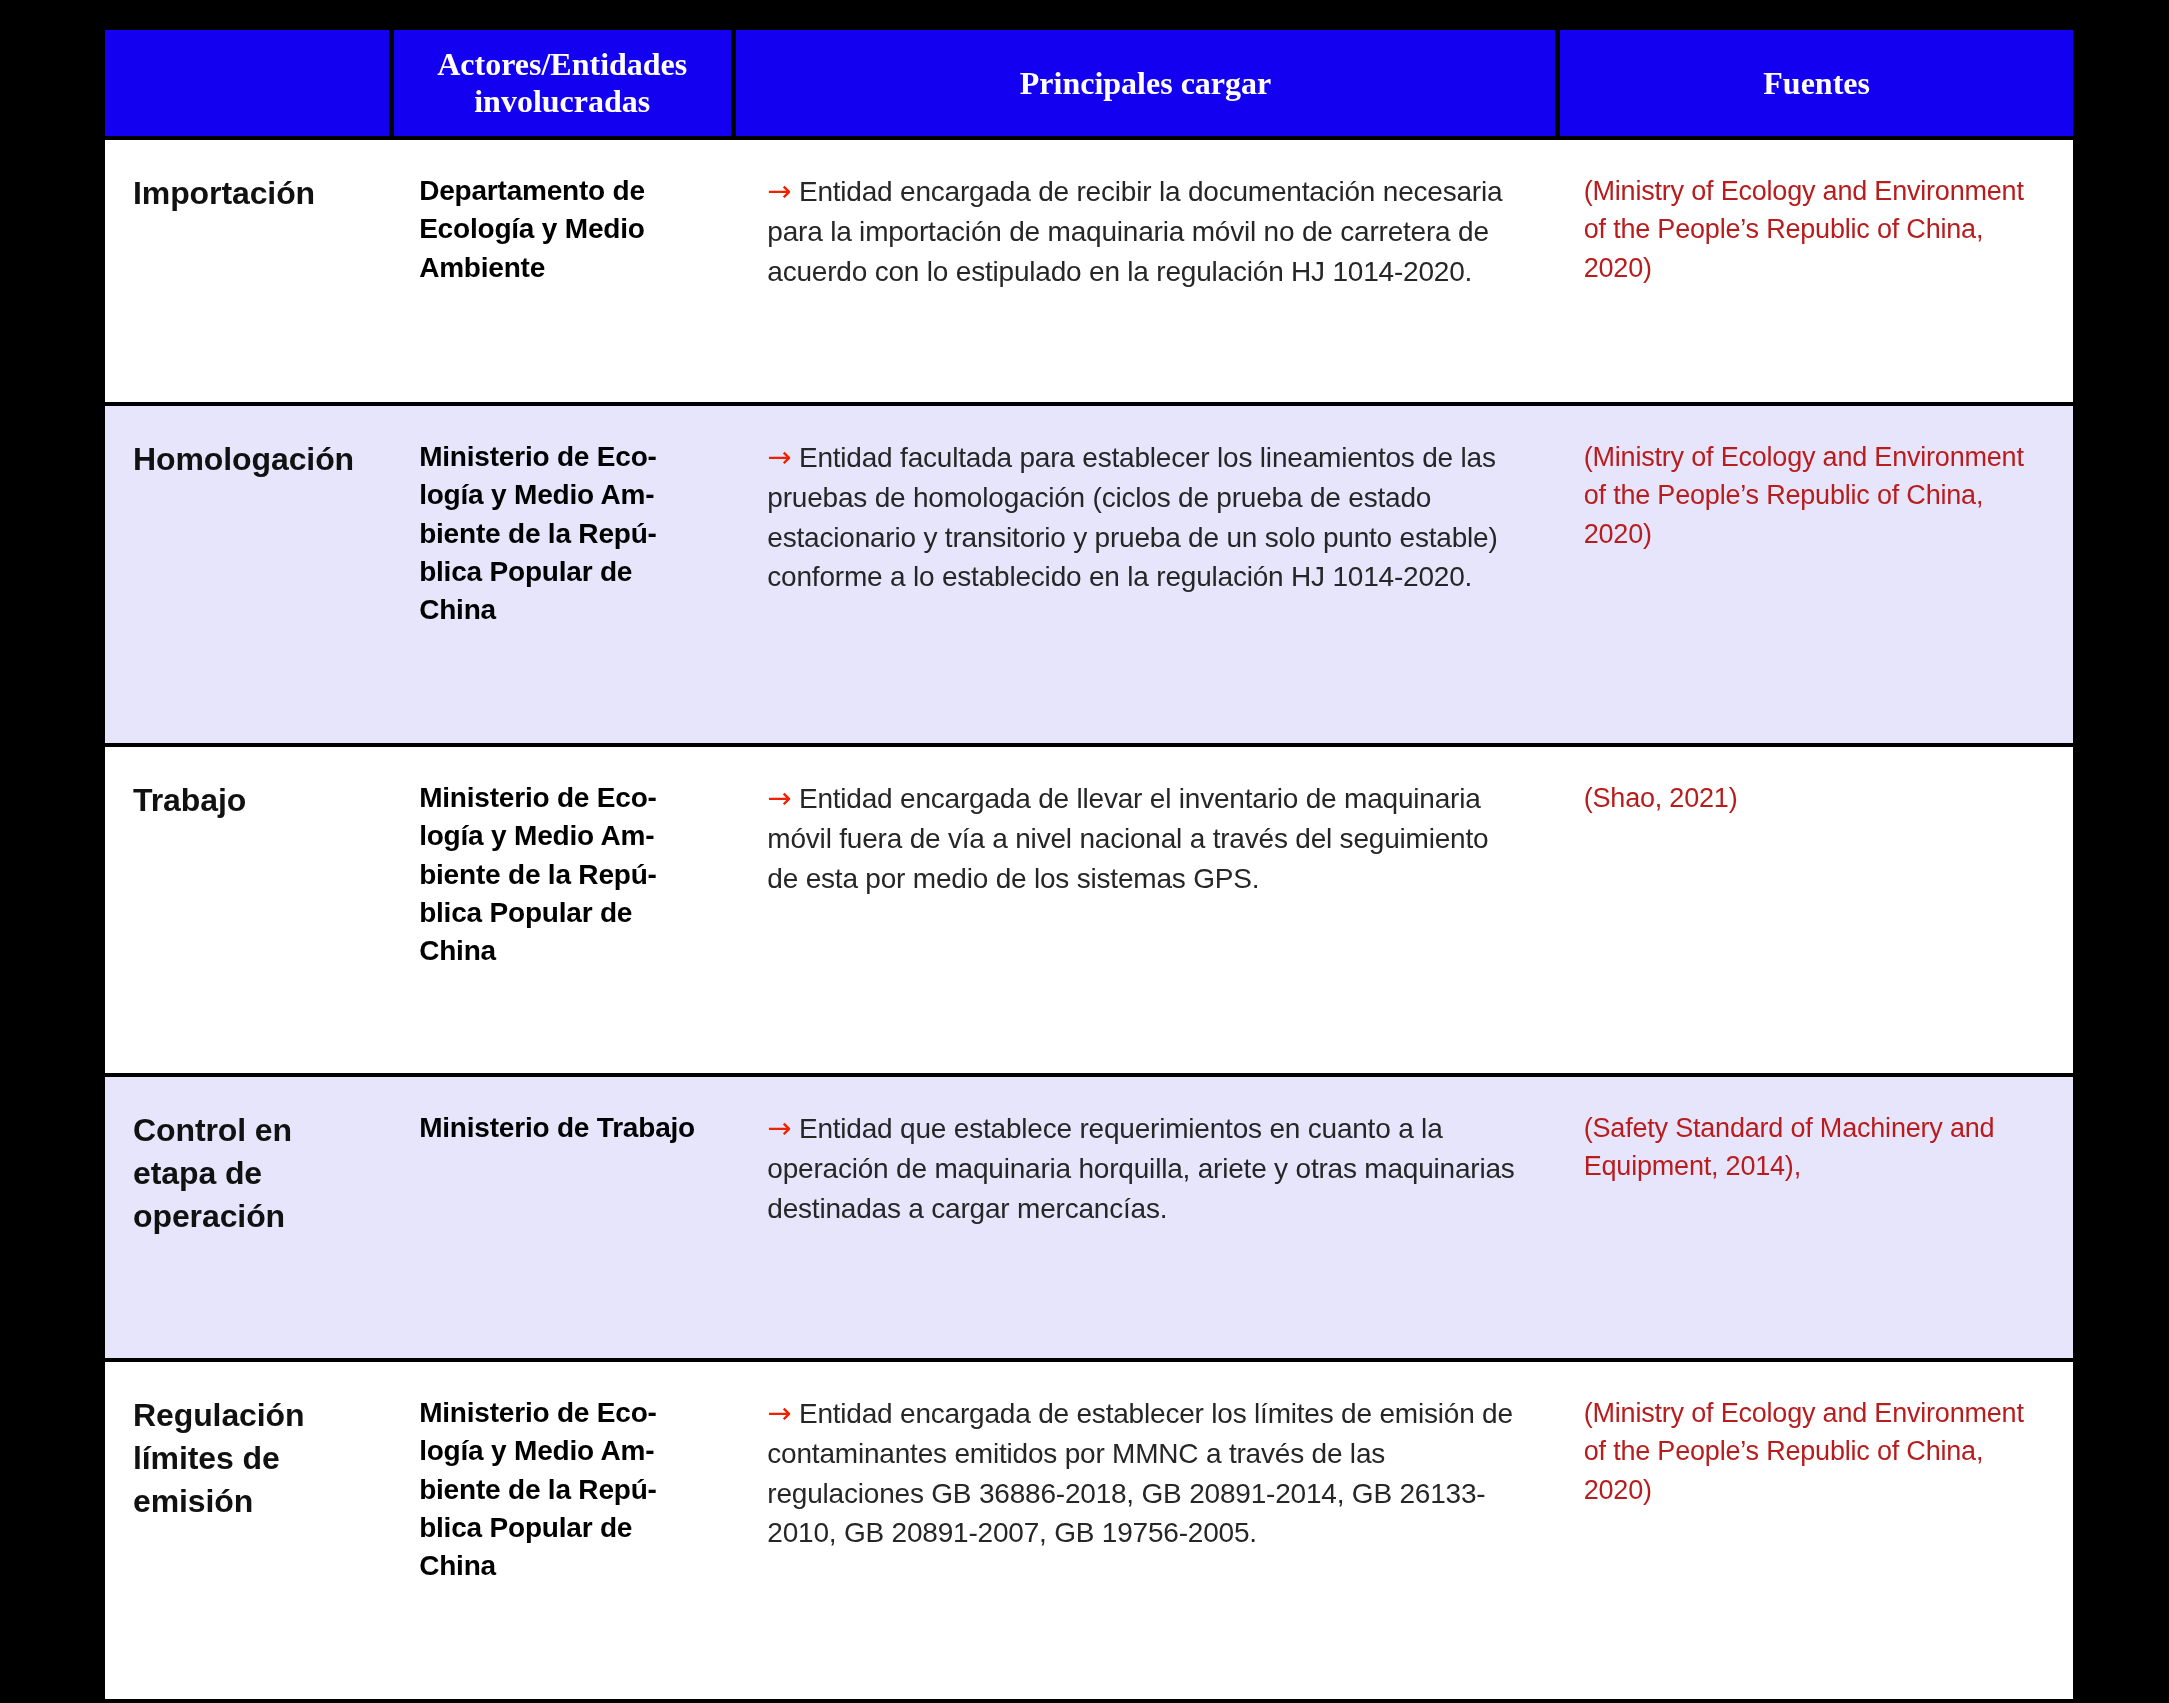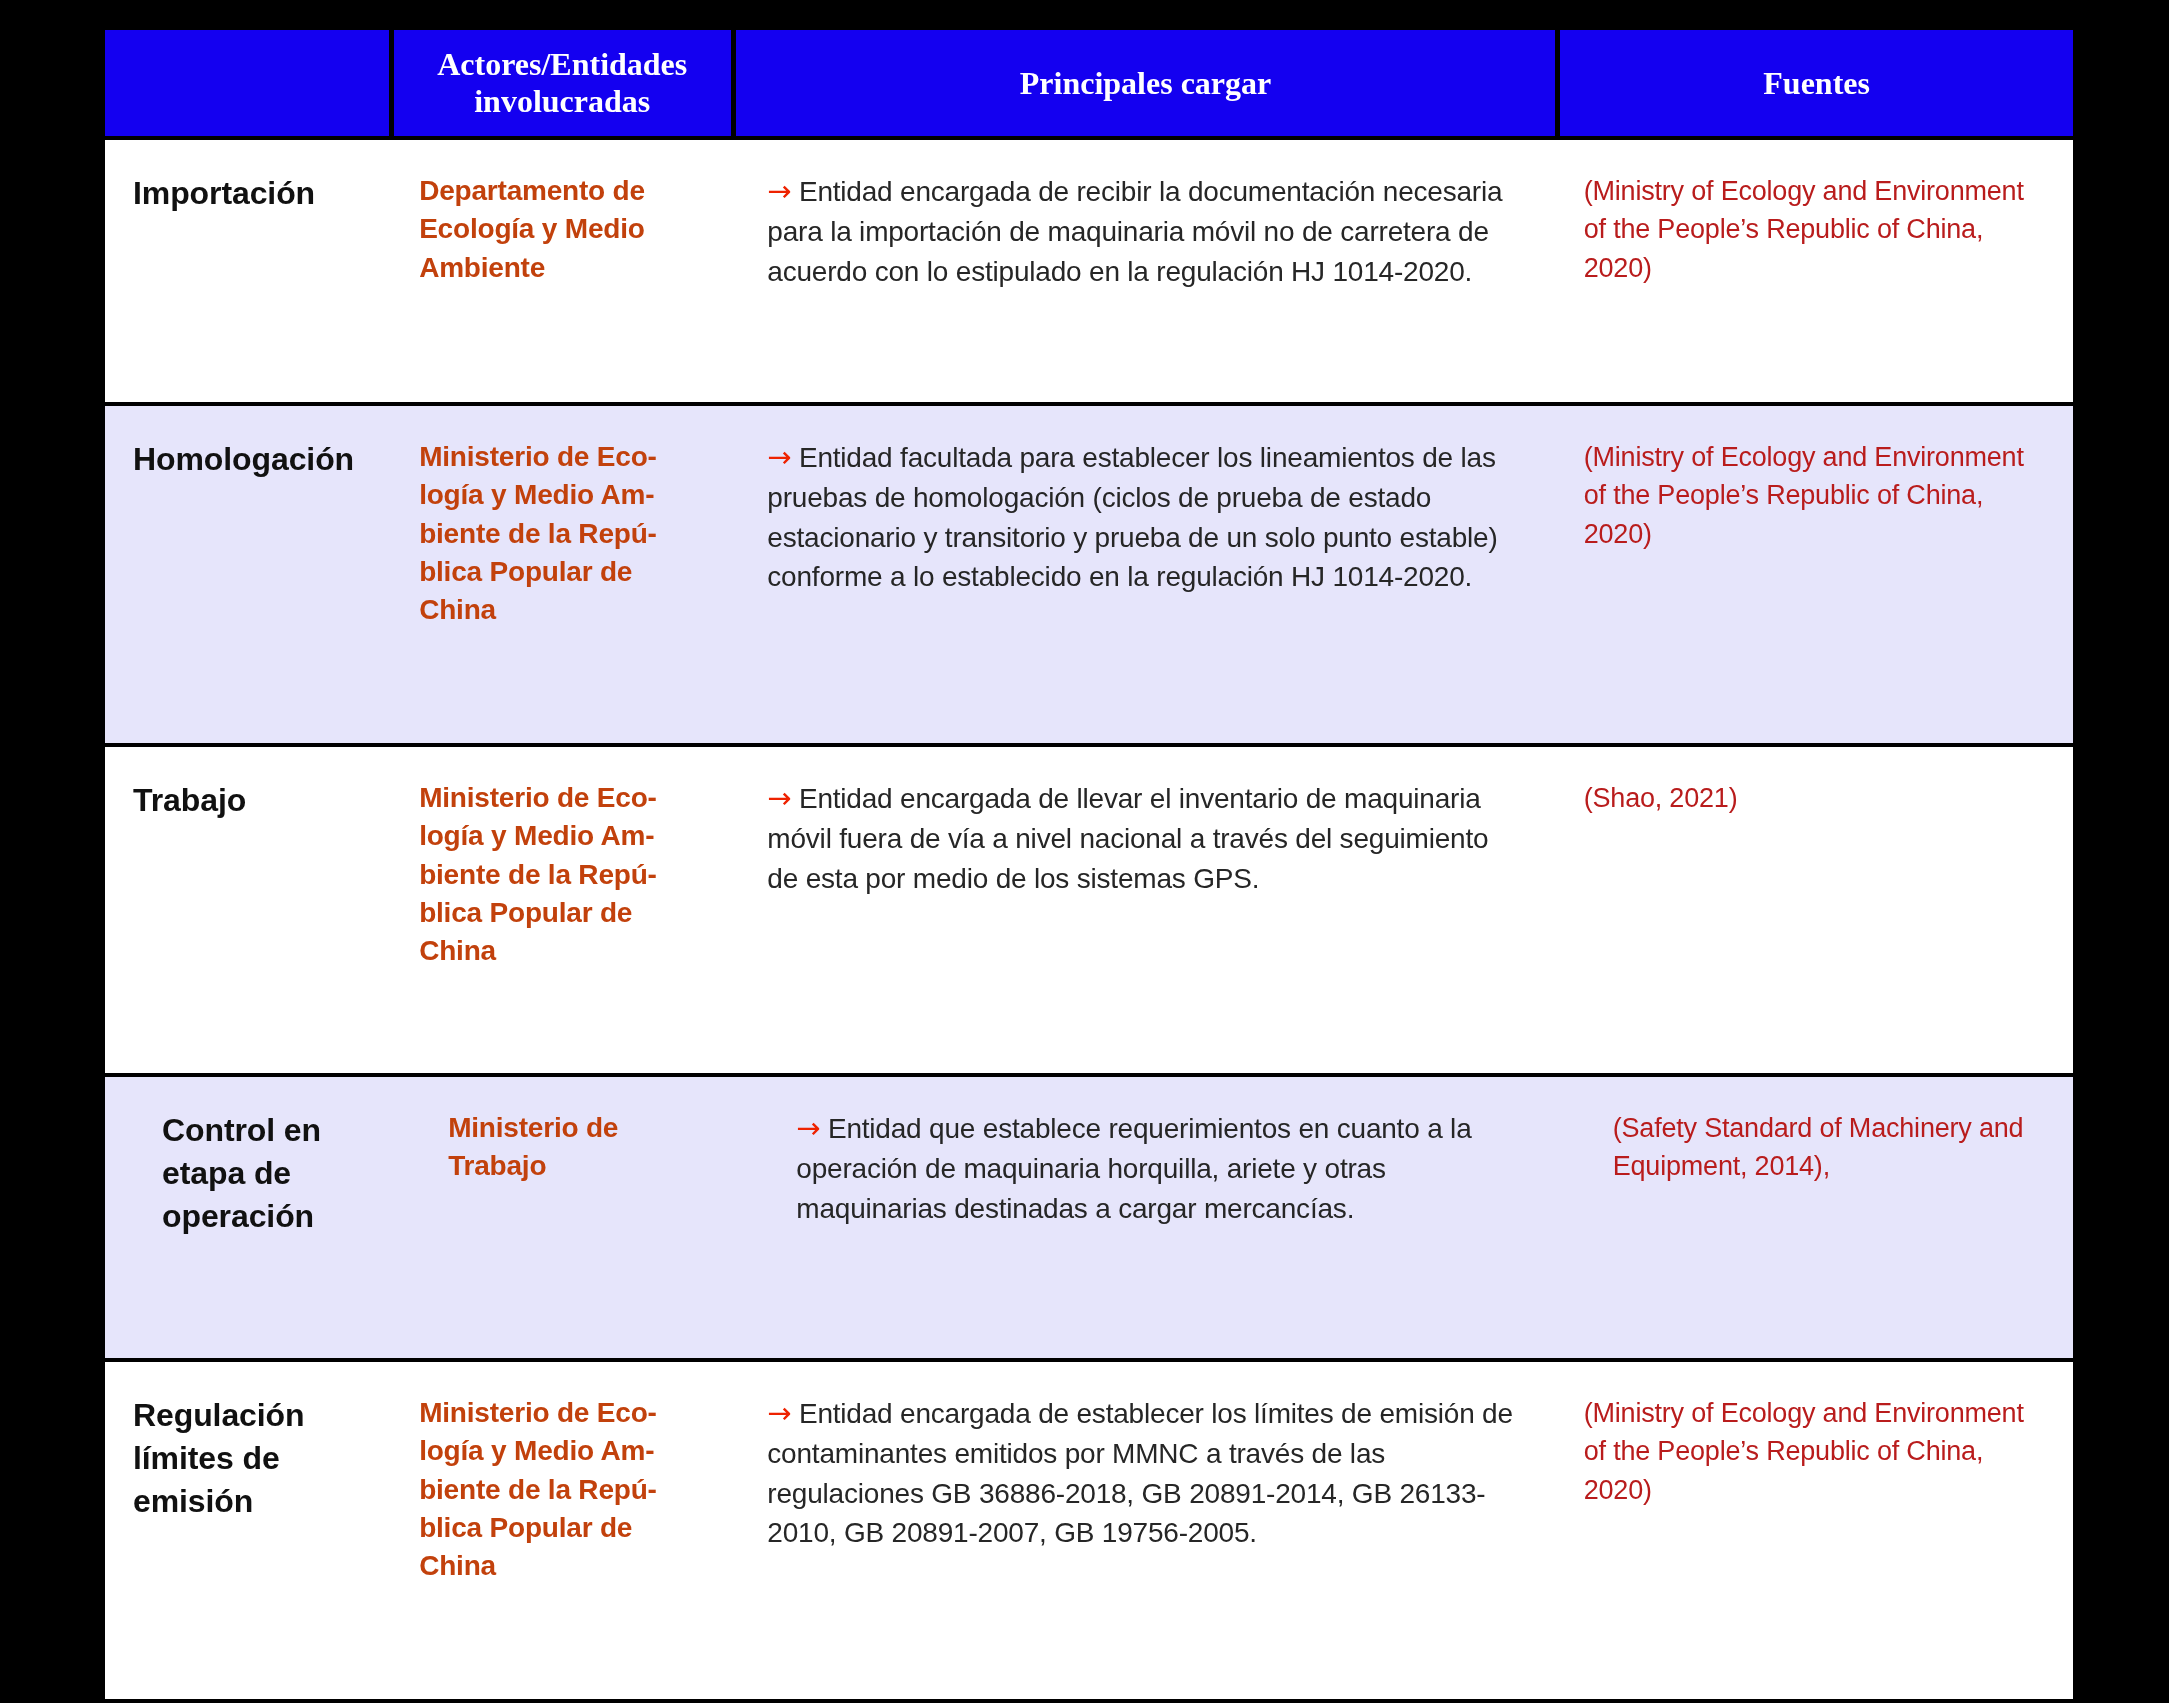--- a/index.html
+++ b/index.html
@@ -82,21 +82,21 @@
     font-size: 32px;
     line-height: 1.35;
     color: #111111;
     letter-spacing: -0.1px;
   }
   .actor-text {
     font-family: "Liberation Sans", sans-serif;
     font-weight: bold;
     font-size: 28px;
     line-height: 1.37;
-    color: #c2410c;
+    color: #000000;
     letter-spacing: -0.2px;
   }
   .role-text {
     font-family: "Liberation Sans", sans-serif;
     font-weight: normal;
     font-size: 28px;
     line-height: 1.42;
     color: #262626;
     letter-spacing: -0.2px;
   }
@@ -119,21 +119,21 @@
     line-height: 1;
     margin-right: 7.5px;
     vertical-align: baseline;
     font-family: "DejaVu Sans", sans-serif;
   }
 
   
   tr.r0 .cell-pad { min-height: 206px; }
   tr.r1 .cell-pad { min-height: 281px; }
   tr.r2 .cell-pad { min-height: 270px; }
-  tr.r3 .cell-pad { min-height: 225px; margin-left: 29px; }
+  tr.r3 .cell-pad { min-height: 225px; }
   tr.r4 .cell-pad { min-height: 281px; }
 
   tbody tr.data-row:last-child td { padding-bottom: 0; }
 </style>
 </head>
 <body>
 
 <div id="page">
   <div class="table-wrap">
     <table class="reg-table">

